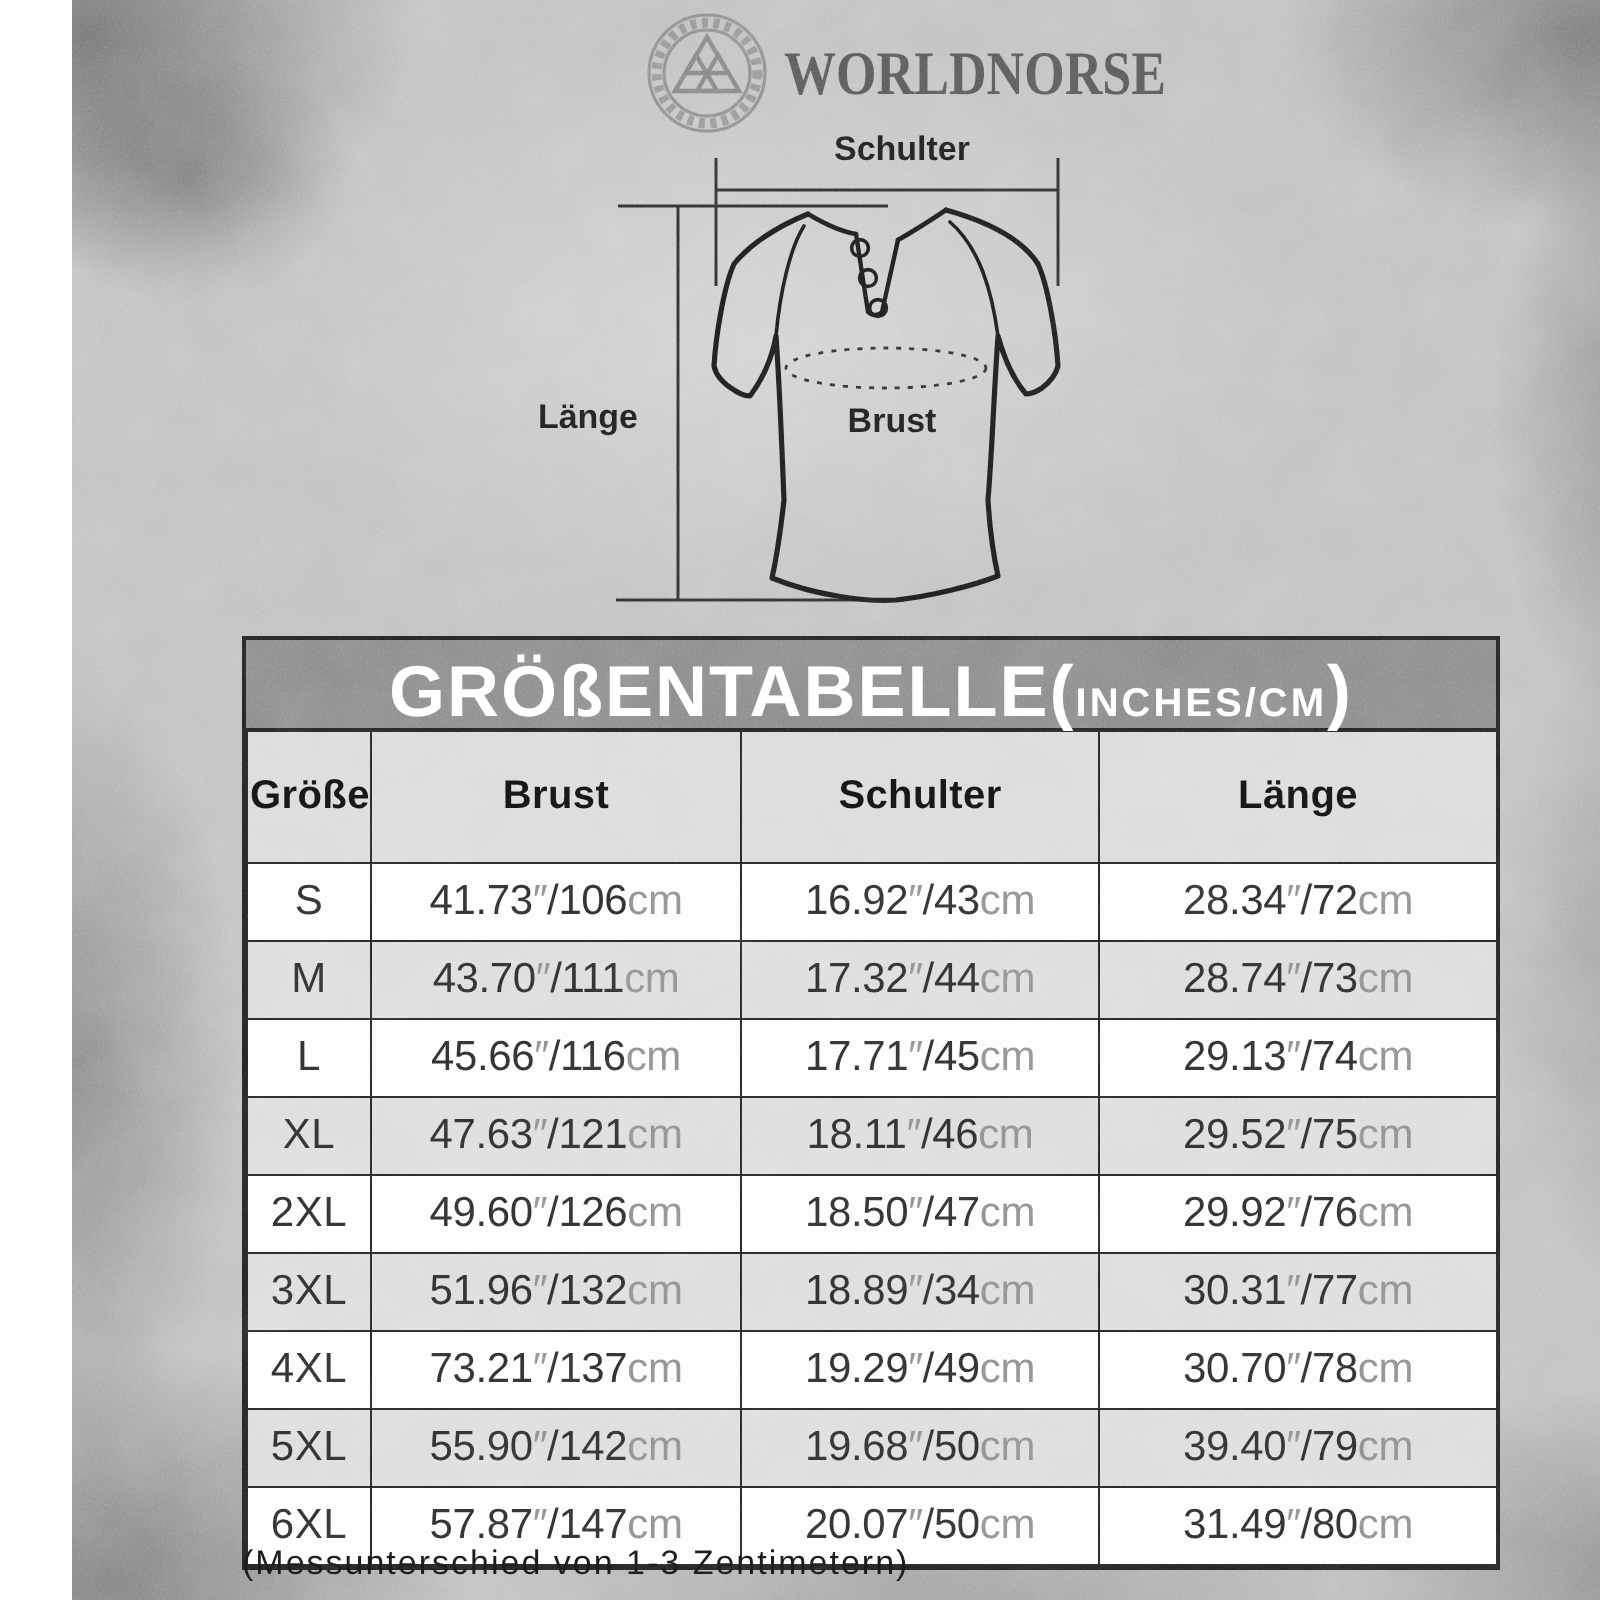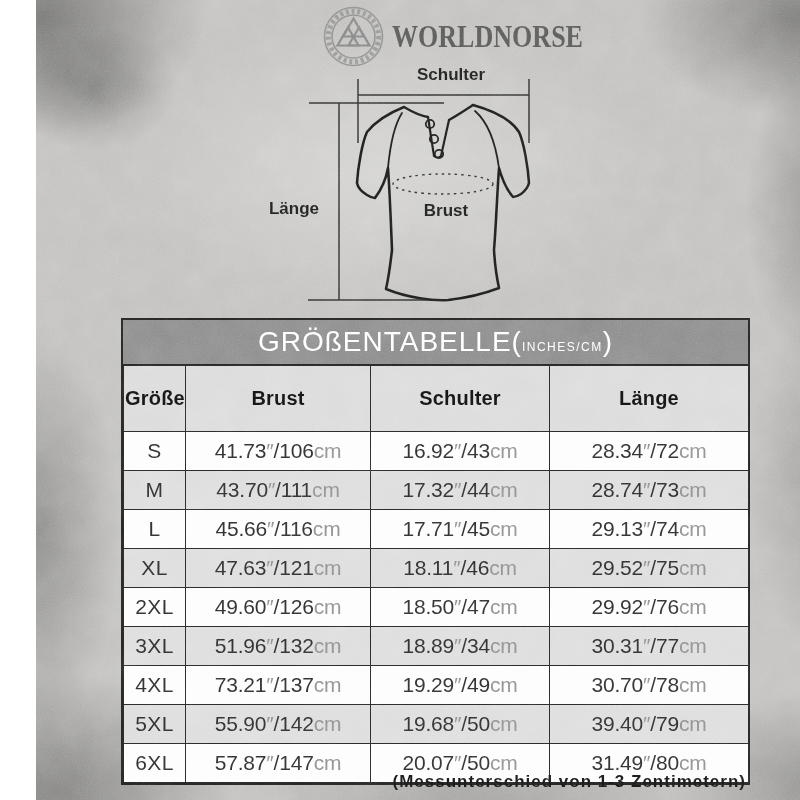--- a/index.html
+++ b/index.html
@@ -38,40 +38,40 @@
   .diagram{position:absolute;left:0;top:0;z-index:4;}
   .diagram text{font-family:"Liberation Sans",sans-serif;font-weight:bold;font-size:17px;fill:#1c1c1c;}
 
   
   .chart{position:absolute;left:85px;top:318px;width:625px;z-index:5;border:2px solid #1f1f1f;background:#fdfdfd;}
   .chart-title{
     height:45px;background:#8a8a8a;color:#ffffff;
     display:flex;align-items:baseline;justify-content:center;
     padding-top:8px;box-sizing:border-box;border-bottom:1px solid #1f1f1f;
   }
-  .chart-title .main,.chart-title .paren{font-size:28px;font-weight:normal;letter-spacing:1px;line-height:1;}
-  .chart-title .sub{font-size:12px;font-weight:normal;letter-spacing:1.5px;line-height:1;}
+  .chart-title .main,.chart-title .paren{font-size:36px;font-weight:bold;letter-spacing:1px;line-height:1;}
+  .chart-title .sub{font-size:20px;font-weight:bold;letter-spacing:1.5px;line-height:1;}
 
   table{width:100%;border-collapse:collapse;table-layout:fixed;}
   col.c0{width:62px;} col.c1{width:185px;} col.c2{width:179px;} col.c3{width:199px;}
   th{
     height:63px;background:#dadada;font-size:20px;font-weight:bold;color:#101010;
     border:1px solid #222222;letter-spacing:.2px;
   }
   td{
     height:36px;background:#fdfdfd;font-size:21px;color:#292929;text-align:center;
     border:1px solid #222222;letter-spacing:-.2px;white-space:nowrap;
   }
   tr.alt td{background:#dcdcdc;}
   td .unit{color:#8d8d8d;}
   td.size-cell{letter-spacing:.3px;}
 
   .footnote{
-    position:absolute;left:85px;top:772px;width:625px;text-align:right;
-    font-size:17px;font-weight:bold;color:#141414;letter-spacing:1px;z-index:5;
+    position:absolute;left:85px;top:772px;width:625px;text-align:left;
+    font-size:17px;font-weight:normal;color:#141414;letter-spacing:1px;z-index:5;
   }
 </style>
 </head>
 <body>
 
 <div class="stage">
 
   <div class="brand">
     <svg width="63" height="63" viewBox="0 0 63 63">
       <g fill="none" stroke="#8f8f8f">

